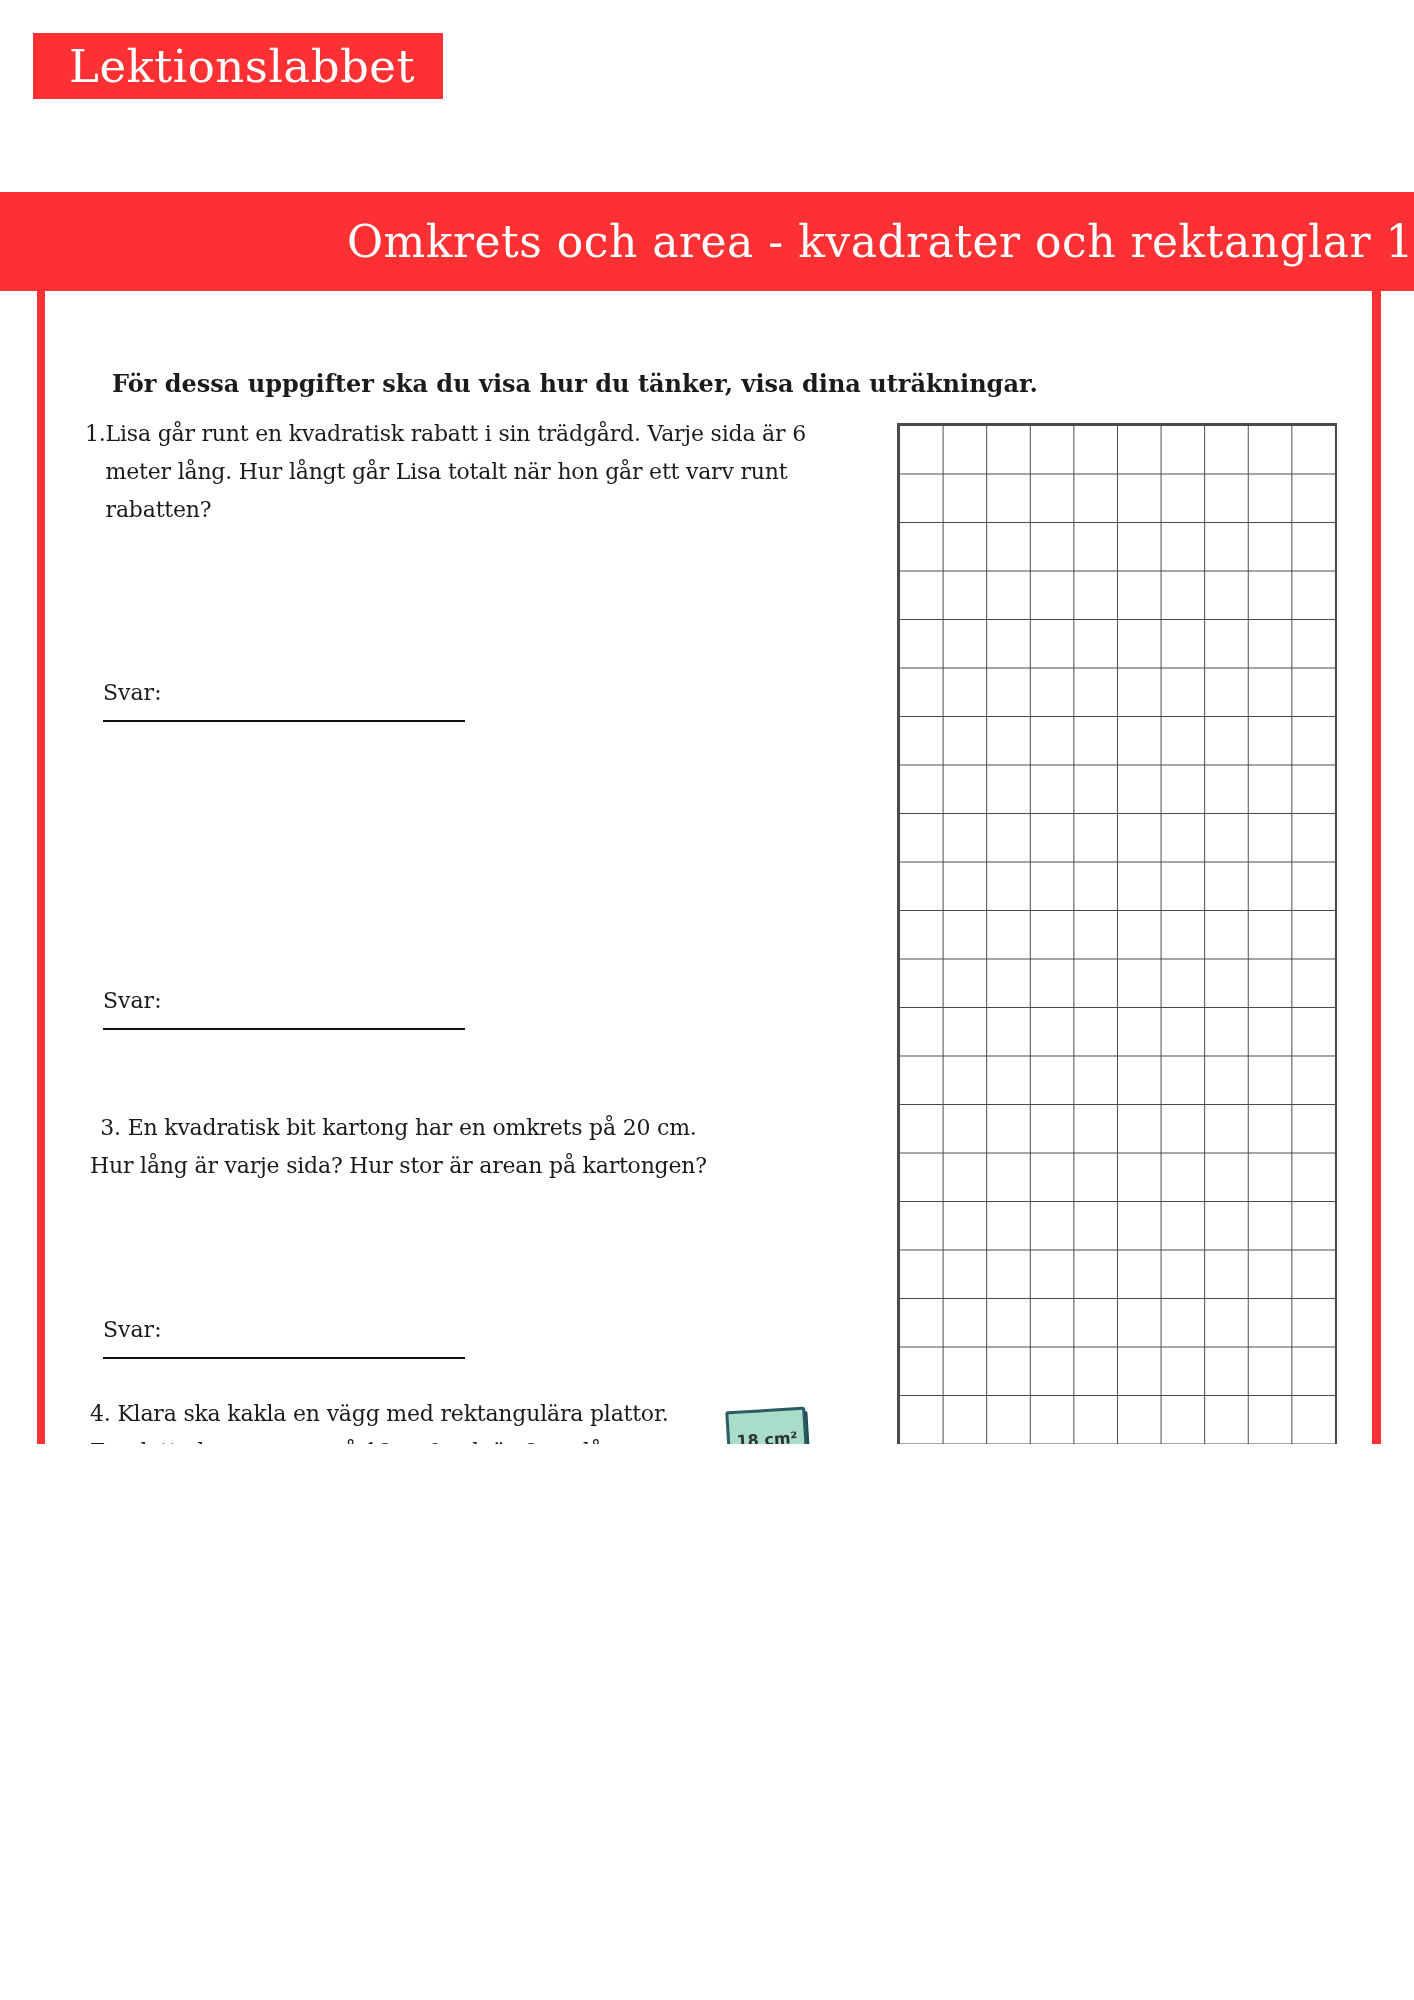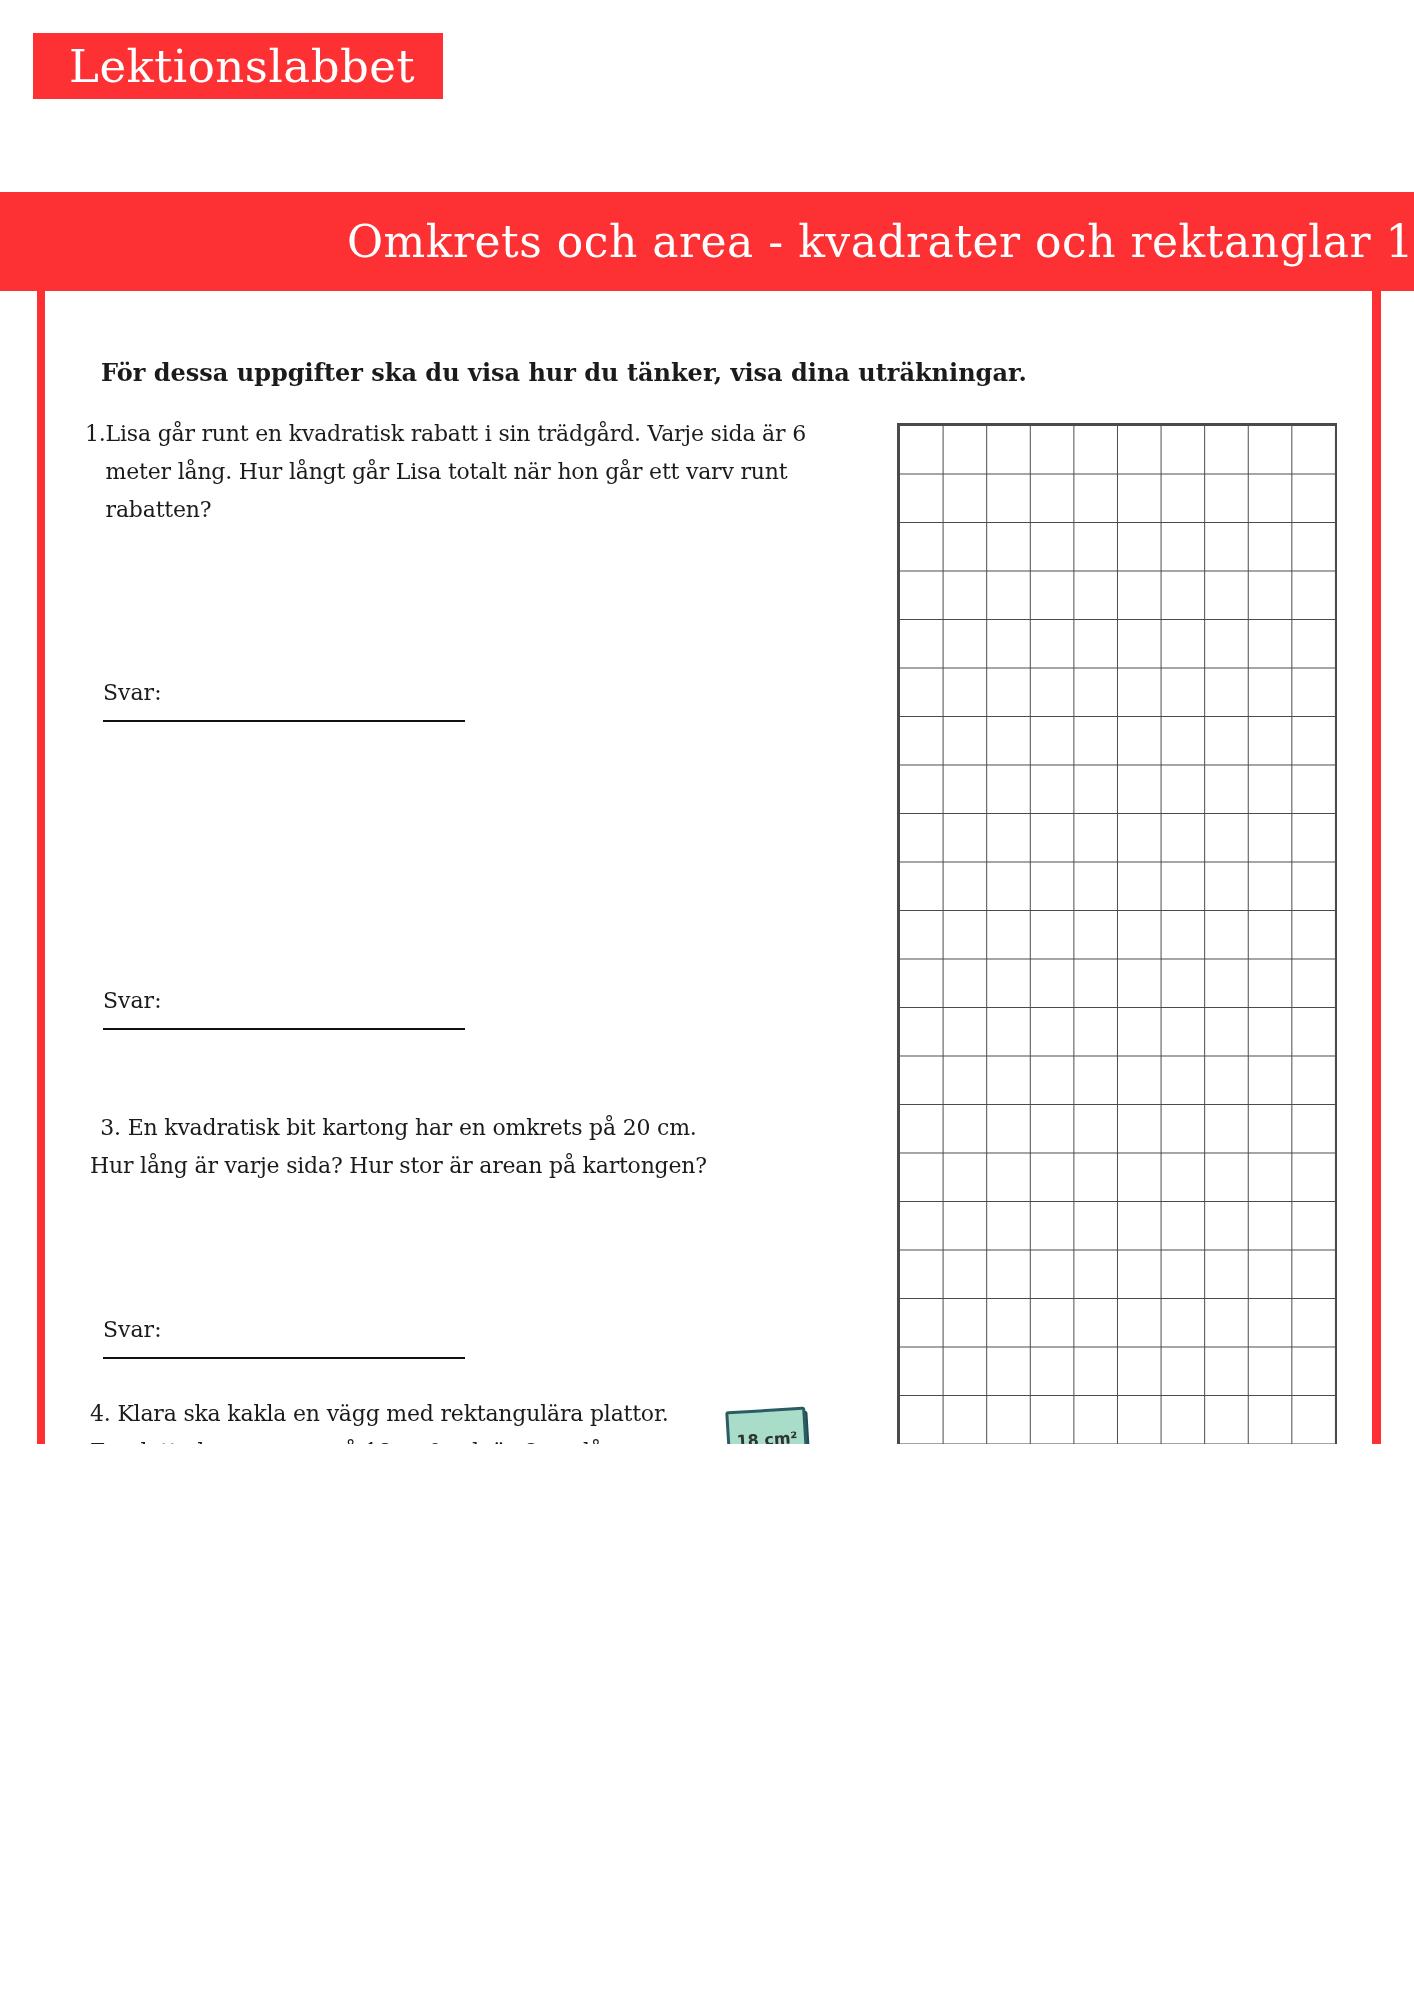--- a/index.html
+++ b/index.html
@@ -13,21 +13,21 @@
 
   
   .titlebar{position:absolute;left:0;top:192px;width:1414px;height:99px;background:#fd3134;
             display:flex;align-items:center;justify-content:flex-end;}
   .titlebar h1{margin:0;color:#ffffff;font-size:44px;font-weight:400;letter-spacing:0.5px;}
 
   
   .frame{position:absolute;left:37px;top:291px;width:1344px;height:1652px;box-sizing:border-box;
          border-left:8px solid #fd3134;border-right:9px solid #fd3134;border-bottom:10px solid #fd3134;}
 
-  .instruction{position:absolute;left:100px;top:355px;margin:1px;font-weight:bold;
+  .instruction{position:absolute;left:100px;top:355px;margin:12px;font-weight:bold;
                font-size:24px;line-height:34px;}
 
   .problem{position:absolute;font-size:22px;line-height:38px;letter-spacing:-0.2px;}
   .lines{white-space:pre-line;}
   .p1{left:85px;top:415px;display:flex;}
   .p1 .pnum{flex:none;}
   .p2{left:90px;top:733px;}
   .p3{left:90px;top:1109px;text-align:center;}
   .p4{left:90px;top:1395px;}
 

